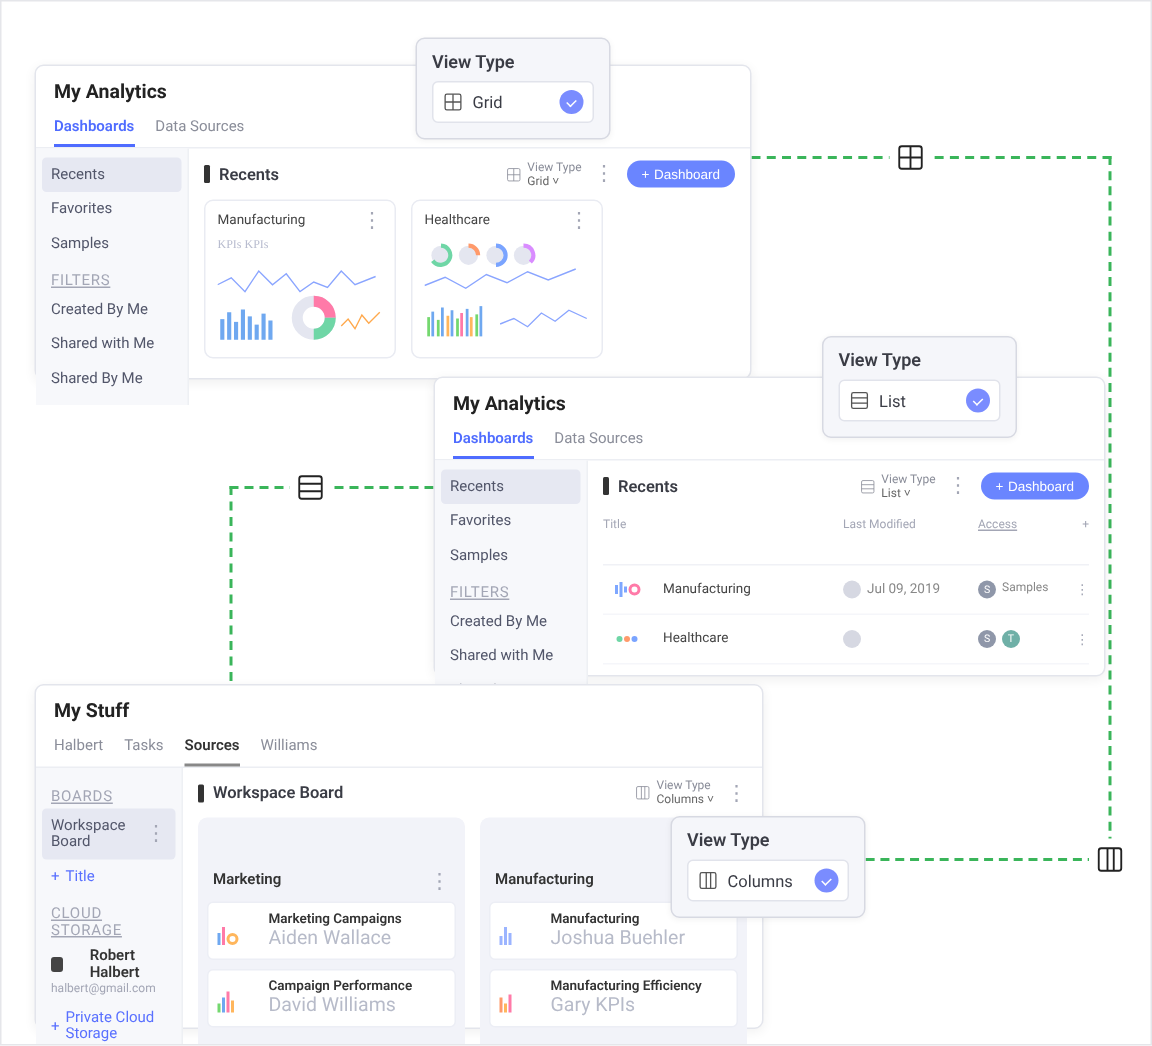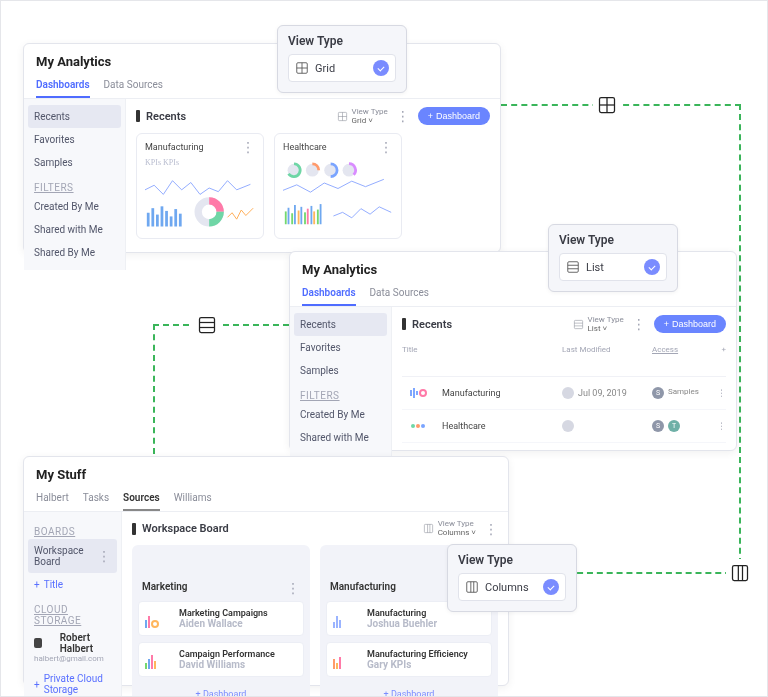--- a/index.html
+++ b/index.html
@@ -158,21 +158,21 @@
   }
   .col-head { display:flex;justify-content:space-between;padding:2px 4px 6px;margin-top:28px; }
   .col-title { font-size: 10px; font-weight: 600; color:#333; }
   .col-card {
     background:#fff; border:1px solid #eceef5; border-radius:4px; padding:6px; margin-bottom:6px;
     display:flex; align-items:center; gap:6px;
   }
   .col-thumb { width:28px; height:18px; display:flex; align-items:flex-end; gap:1px; }
   .col-thumb .bar { width:2px; background:#9bb4ff; }
   .col-card .txt .t1 { font-size:9px; font-weight:600; color:#333; }
-  .col-card .txt .t2 { font-size:10px; color:#b7bbc9;font-weight:bold; }
+  .col-card .txt .t2 { font-size:13px; color:#b7bbc9; }
   .col-add {
     text-align:center; font-size:9px; color:#7a8cff; padding:6px 0; cursor:pointer;
   }
 </style>
 </head>
 <body>
 
 <div class="dashed-line h" style="left:500px; top:103px; width:240px;"></div>
 <div class="dashed-line v" style="left:738px; top:103px; height:470px;"></div>
 <div class="dashed-line h" style="left:507px; top:571px; width:233px;"></div>

